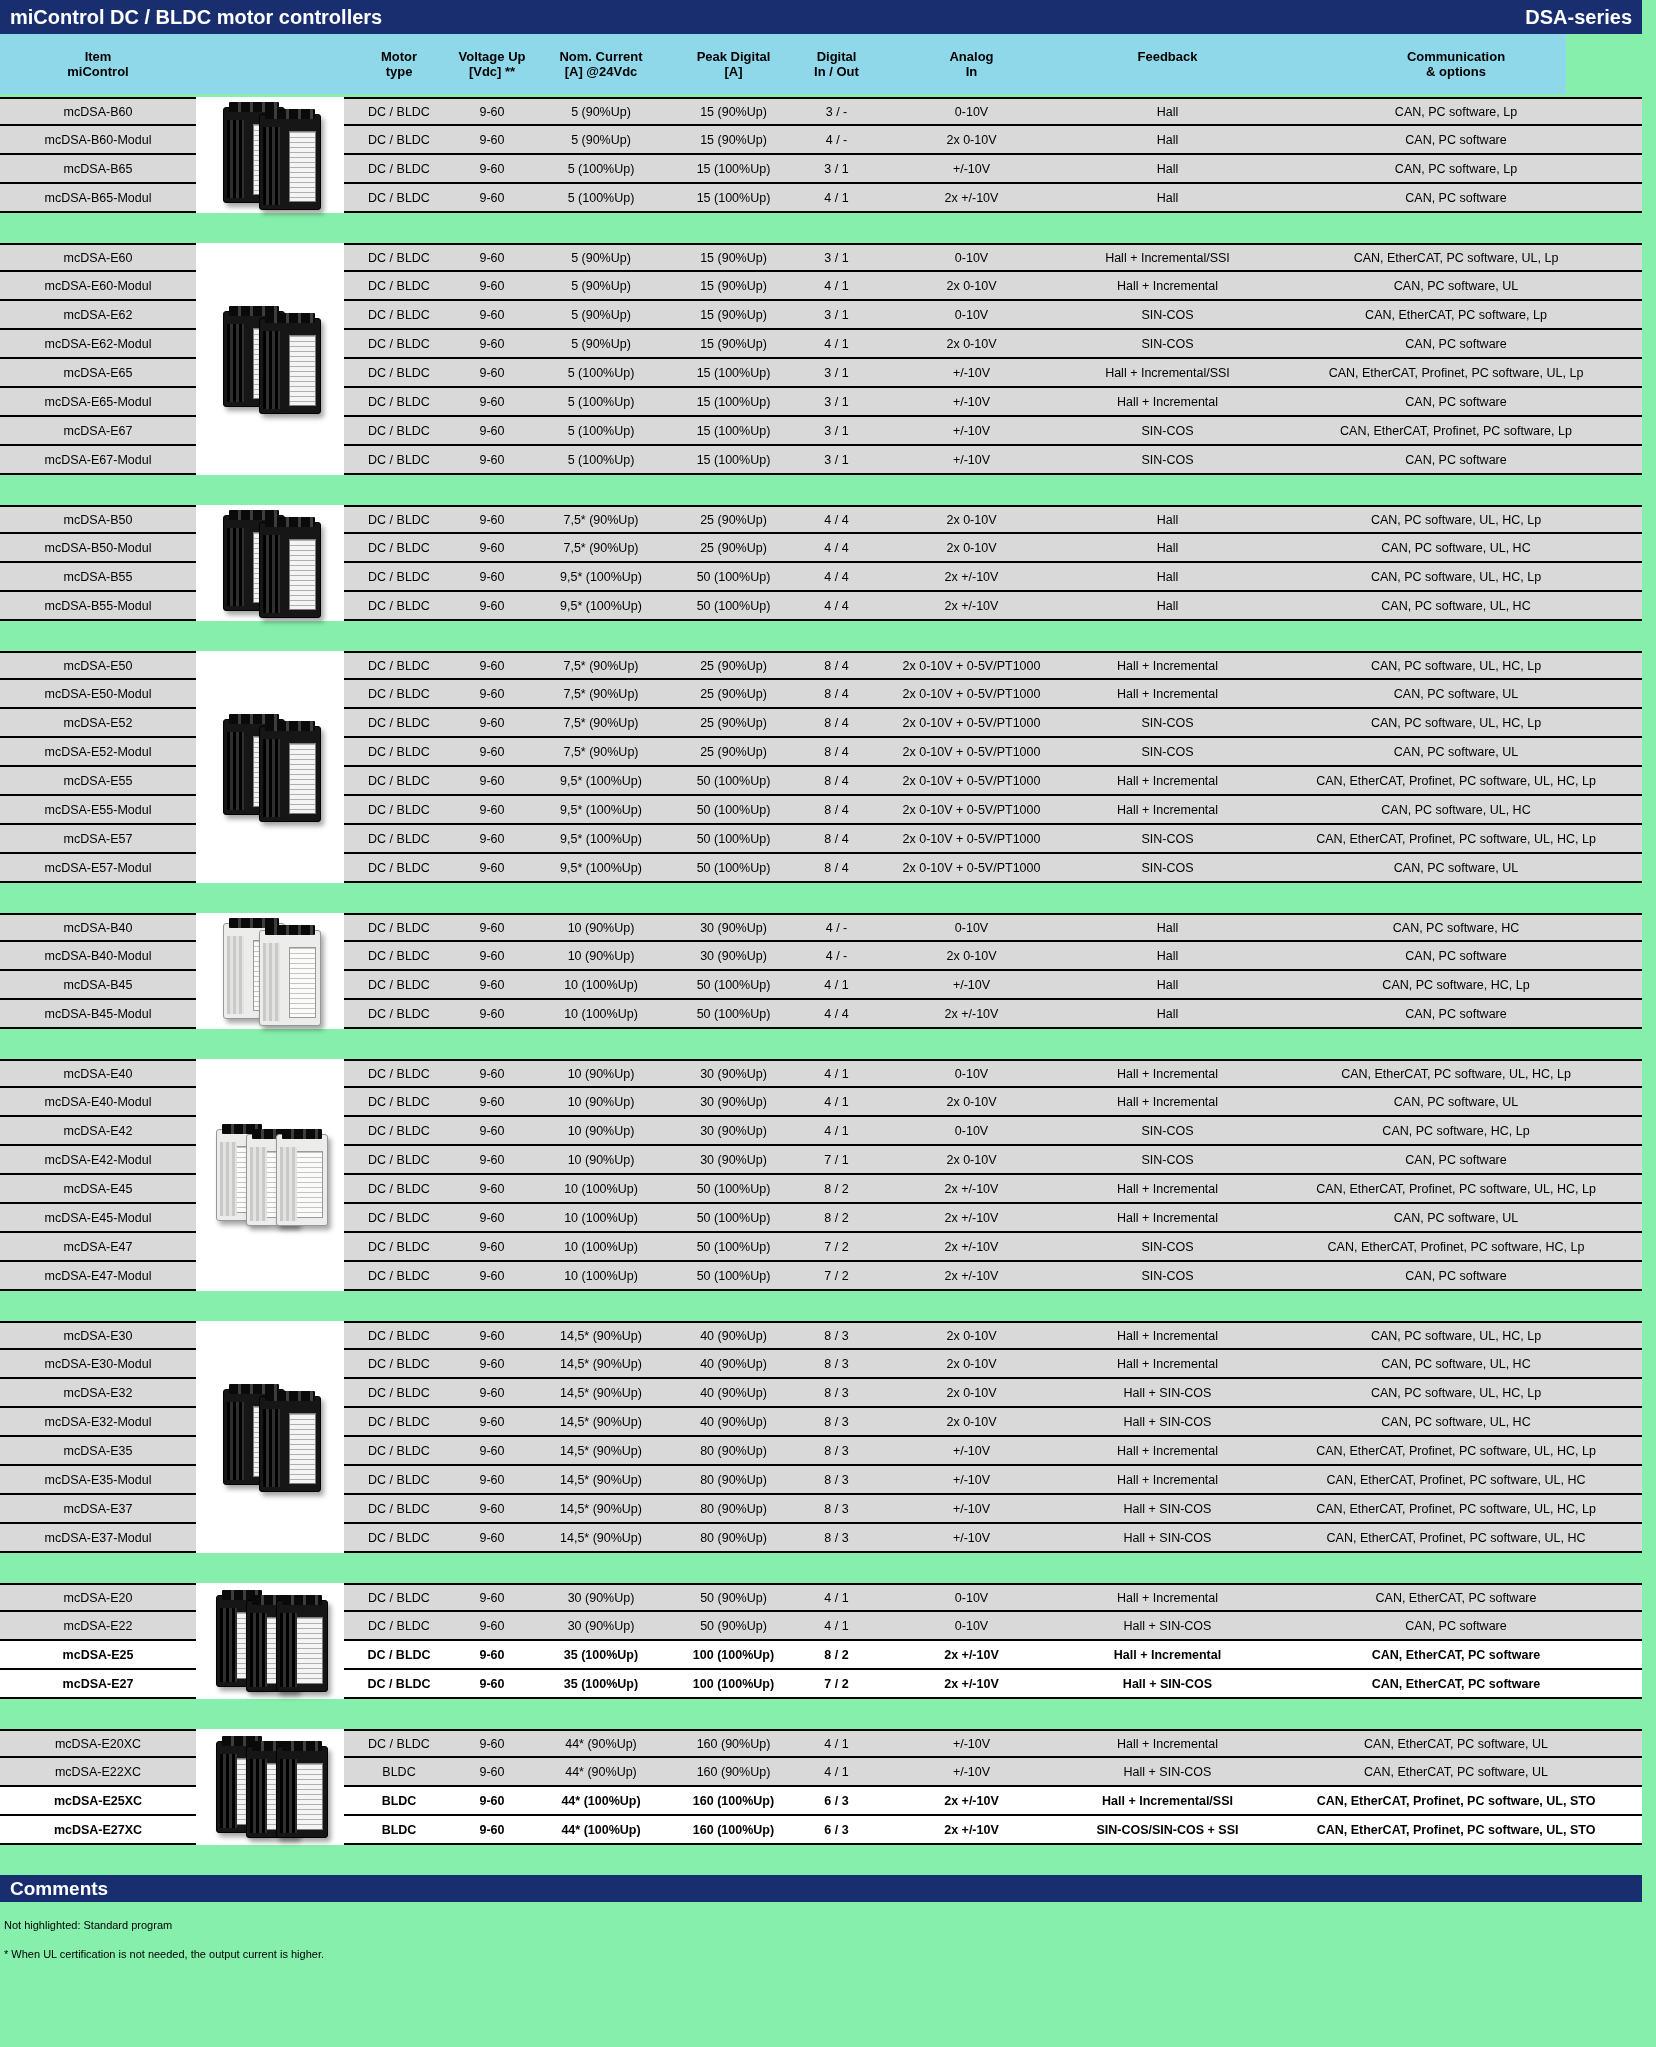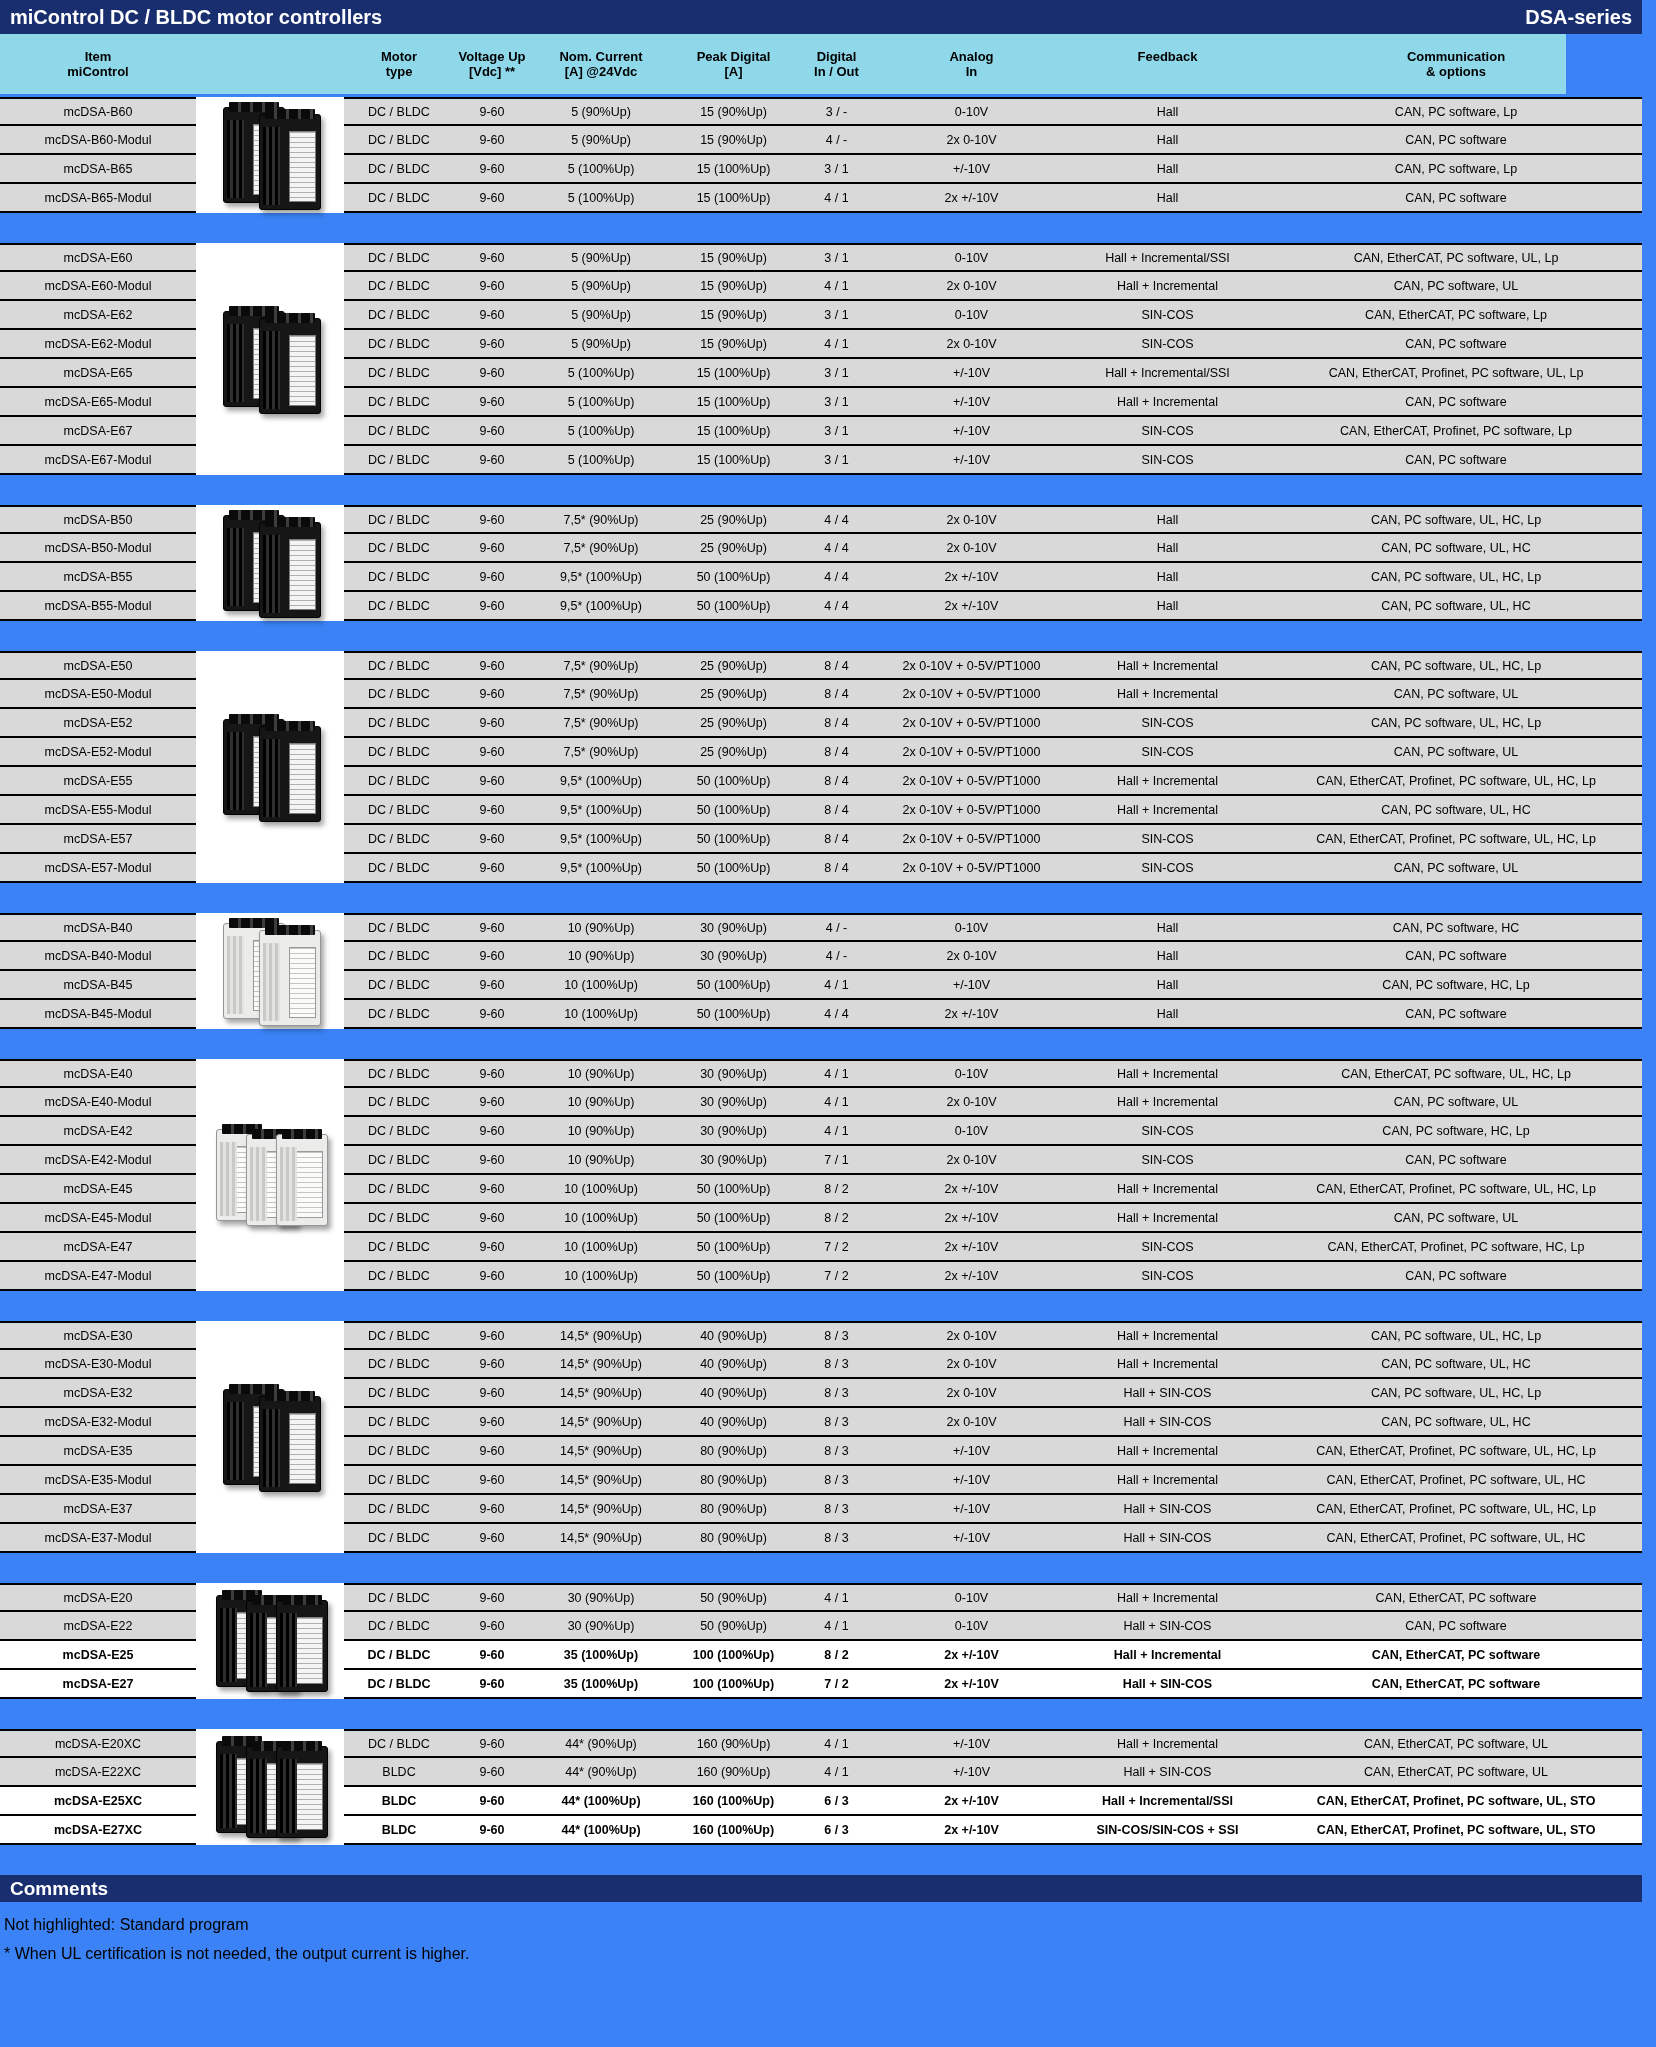--- a/index.html
+++ b/index.html
@@ -2,21 +2,21 @@
 <html><head>
 <meta charset="utf-8">
 <style>
   html,body{margin:0;padding:0;background:#fff;}
   .page{
     position:relative;
     width:1656px;
     height:2047px;
     font-family:"Liberation Sans", sans-serif;
     color:#000;
-    background:#3b82f6;
+    background:#86efac;
     overflow:hidden;
   }
   
   .title-bar{
     width:1642px;
     height:34px;
     background:#182E6F;
     color:#fff;
     display:flex;
     align-items:center;
@@ -126,21 +126,21 @@
     box-sizing:border-box;
     padding-left:10px;
     font-size:19px;
     font-weight:bold;
   }
   .comments{padding:8px 0 0 4px;}
   .comment-line{
     height:29px;
     display:flex;
     align-items:center;
-    font-size:16px;
+    font-size:11px;
   }
 </style>
 </head>
 <body>
 
 <div class="page">
 
   <div class="title-bar">
     <span>miControl DC / BLDC motor controllers</span>
     <span>DSA-series</span>

